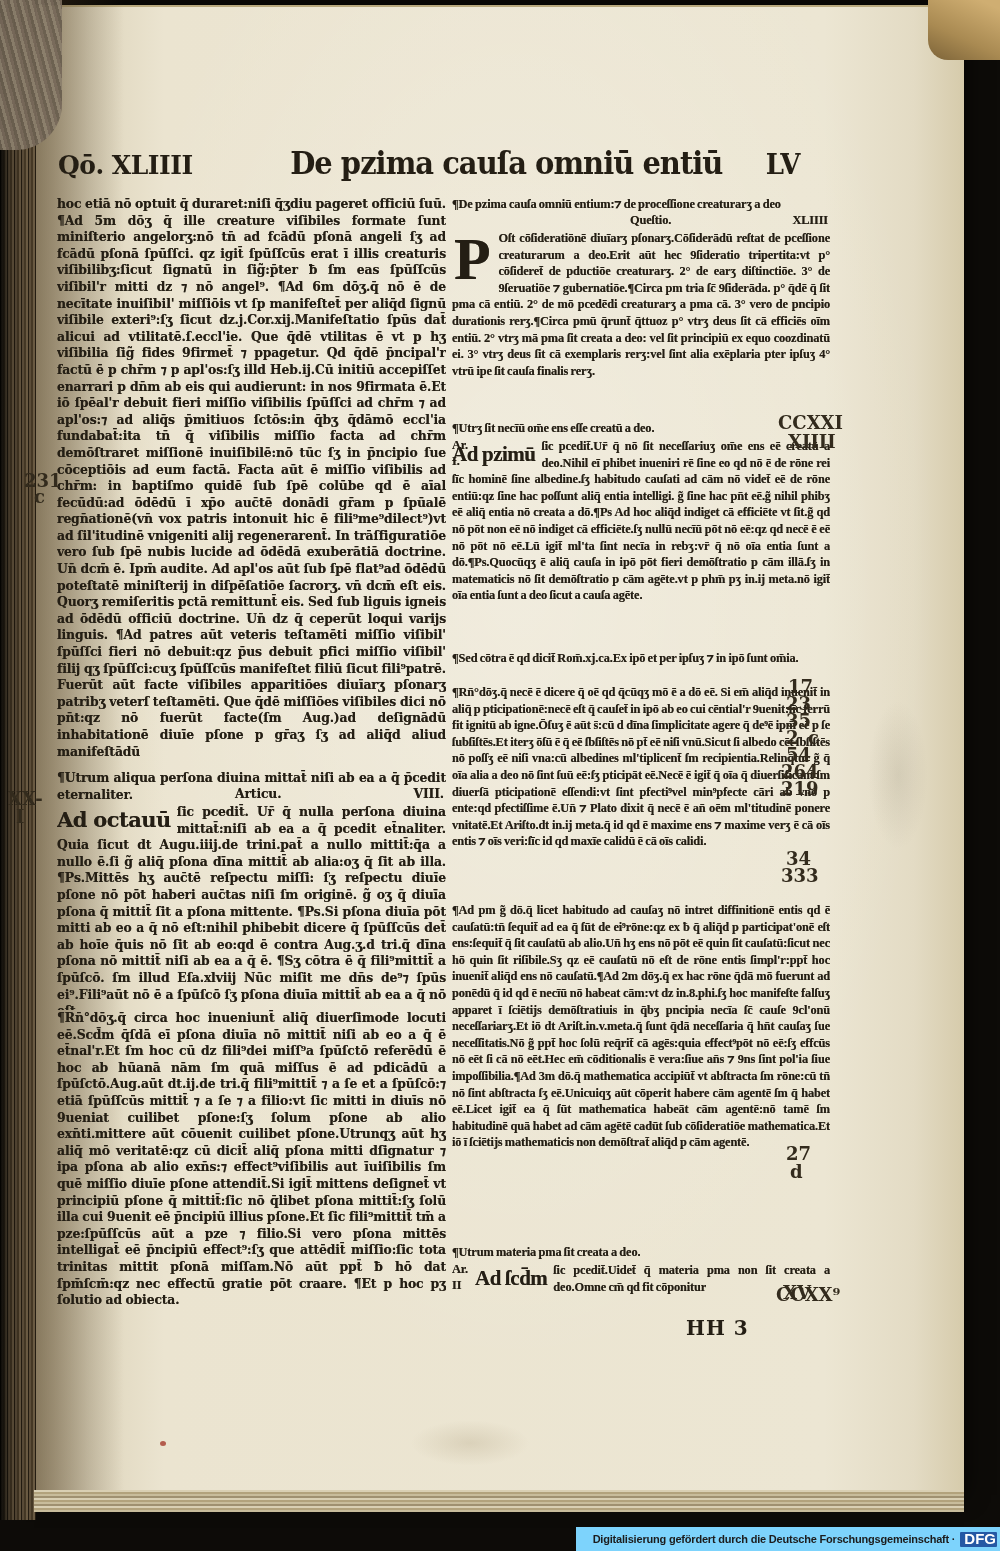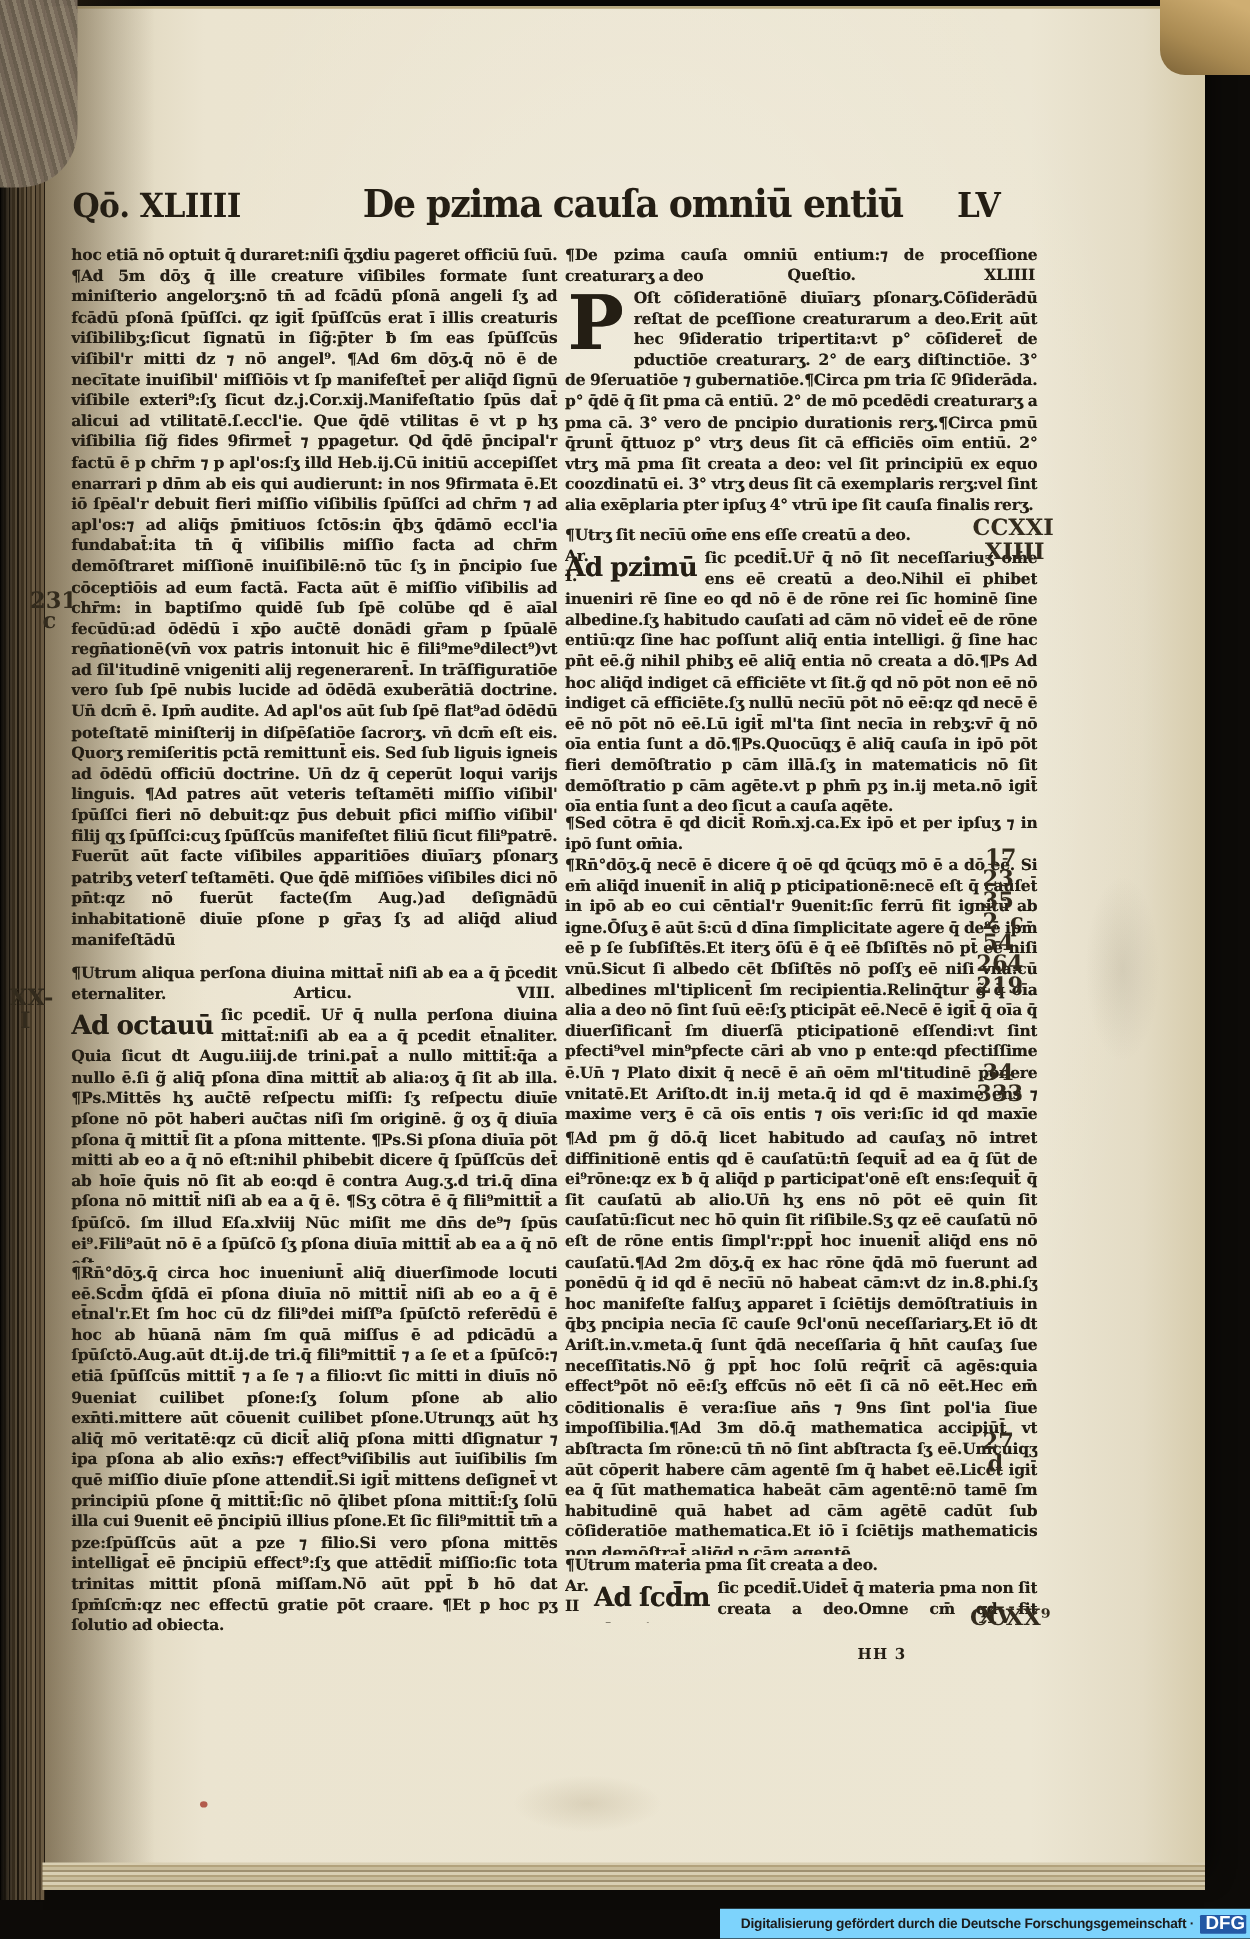--- a/index.html
+++ b/index.html
@@ -53,21 +53,21 @@
     position:absolute;left:58px;top:146px;width:742px;
     display:flex;align-items:baseline;color:var(--ink);
     font-weight:700;letter-spacing:-.5px;transform:scaleY(1.06);
   }
   .h-left{font-size:25px;width:215px;}
   .h-center{font-size:29px;flex:1;text-align:center;letter-spacing:-1px;}
   .h-right{font-size:26px;margin-left:26px;}
   
   .col{position:absolute;top:196px;color:var(--ink);overflow:hidden;}
   .col1{left:57px;width:389px;height:1114px;}
-  .col2{left:452px;width:378px;height:1152px;}
+  .col2{left:452px;width:378px;height:1152px;font-family:Liberation Serif, serif;}
   .bt{
     font-size:12.4px;line-height:16.6px;text-align:justify;font-weight:700;
     letter-spacing:-.15px;word-spacing:-.6px;overflow:hidden;
     text-shadow:0 0 .5px rgba(36,30,20,.65);
   }
   .h574{height:574px;} .h206{height:206px;} .h296{height:296px;}
   .h190{height:190px;} .h212{height:212px;} .h218{height:218px;}
   .h342{height:342px;} .h36{height:36px;margin-left:23px;}
   .qline2{position:relative;height:34px;}
   .qline2 .abs-a{position:absolute;left:178px;bottom:1px;}
@@ -79,21 +79,21 @@
   }
   .dropcap{
     float:left;font-size:60px;line-height:52px;padding:3px 8px 2px 2px;
     font-weight:700;
   }
   .mnote{
     position:absolute;font-size:18px;font-weight:700;color:#332b1d;
     font-family:"DejaVu Serif","DejaVu Sans",serif;letter-spacing:0;
   }
   .catchword{
-    position:absolute;left:686px;top:1316px;font-size:12px;font-weight:700;
+    position:absolute;left:686px;top:1316px;font-size:20px;font-weight:700;
     color:var(--ink);letter-spacing:1px;
   }
   
   .stain1{position:absolute;left:410px;top:1420px;width:120px;height:46px;border-radius:50%;
     background:radial-gradient(ellipse,rgba(140,120,80,.18),rgba(140,120,80,0) 70%);}
   .stain2{position:absolute;left:868px;top:700px;width:60px;height:150px;border-radius:50%;
     background:radial-gradient(ellipse,rgba(110,100,80,.14),rgba(110,100,80,0) 70%);}
   .speck{position:absolute;left:160px;top:1441px;width:6px;height:5px;border-radius:50%;
     background:#a5392c;opacity:.8;}
   

